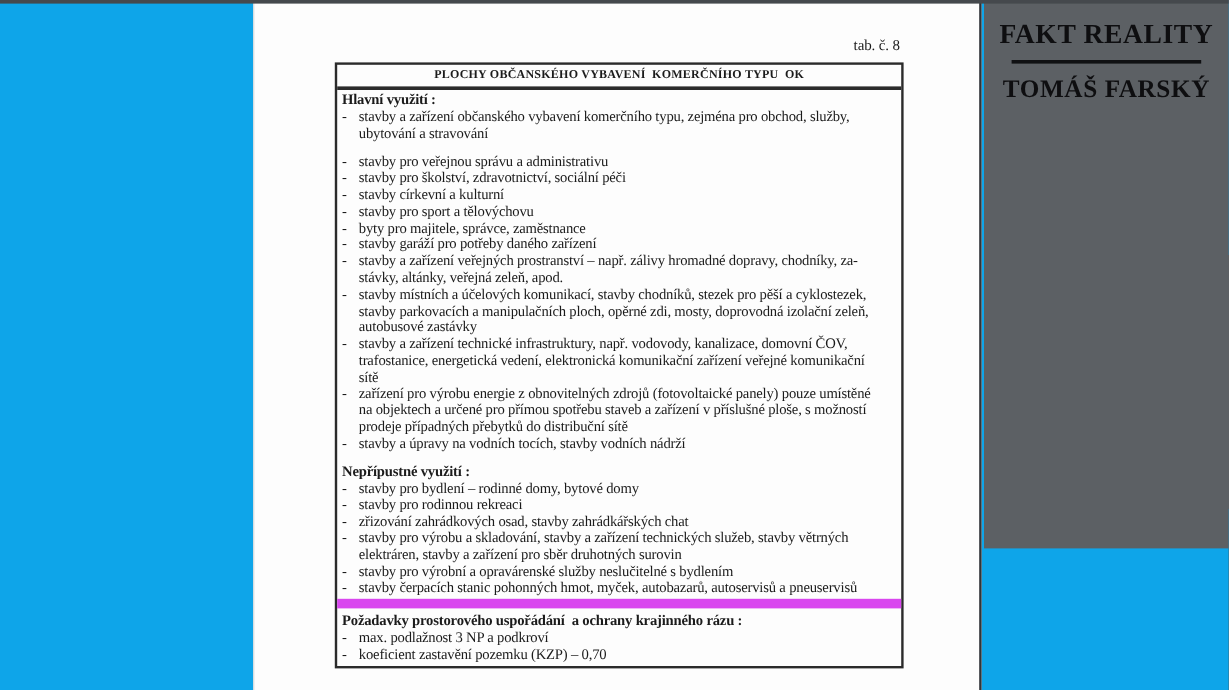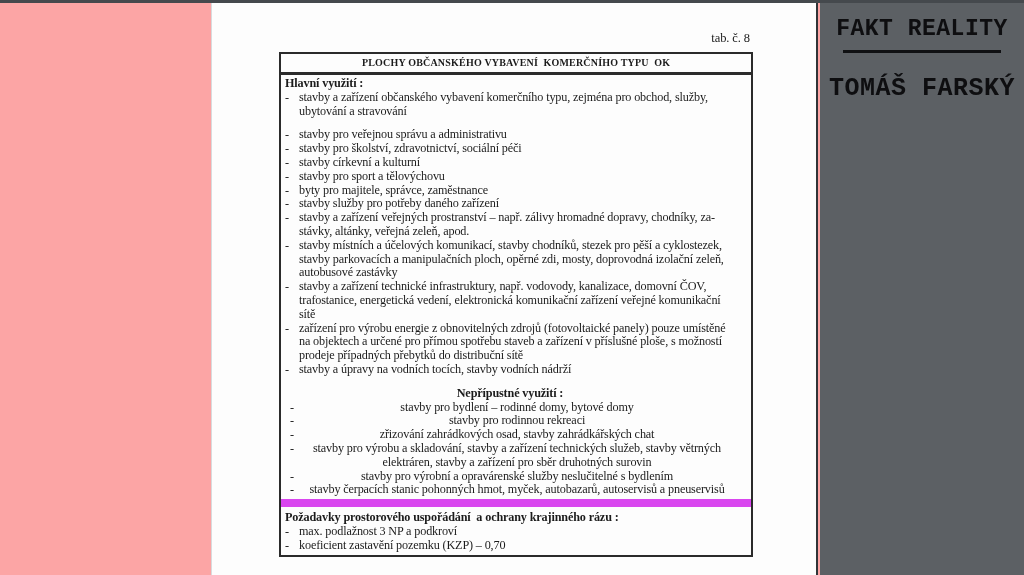--- a/index.html
+++ b/index.html
@@ -1,19 +1,19 @@
 <!DOCTYPE html>
 <html><head>
 <meta charset="utf-8">
 <style>
   * { margin:0; padding:0; box-sizing:border-box; }
   html,body { width:1024px; height:575px; overflow:hidden; background:#53575b;
               font-family:"Liberation Serif", serif; }
 
-  .screen { position:relative; width:1024px; height:575px; background:#fca5a5; }
+  .screen { position:relative; width:1024px; height:575px; background:#0ea5e9; }
 
   .top-strip { position:absolute; left:0; top:0; width:1024px; height:3px;
                background:#45494d; z-index:5; }
 
   
   .page { position:absolute; left:211px; top:0; width:607px; height:575px;
           background:#fdfdfd; border-left:1px solid #d8dbdd;
           border-right:2px solid #303438; color:#1b1b1b; }
 
   .tab-label { width:474px; margin:31px 0 6px 67px; text-align:right;
@@ -23,40 +23,40 @@
                background:#fdfdfd; }
 
   .doc-title { text-align:center; font-weight:bold; font-size:10px;
                letter-spacing:0.2px; padding:1px 0 2px 0; white-space:pre;
                border-bottom:3px solid #2b2b2b; line-height:15px; }
 
   .doc-body { padding:2px 16px 2px 4px; font-size:12.2px; line-height:13.8px;
               letter-spacing:-0.15px; }
 
   .section { margin-bottom:10px; }
-  .section:last-child { margin-bottom:0;text-align:center; }
+  .section:last-child { margin-bottom:0; }
 
   .sec-heading { font-weight:bold; white-space:pre-wrap; }
 
   .item { display:flex; align-items:flex-start; }
   .dash { width:14px; flex:0 0 14px; }
   .itext { flex:1; white-space:pre-wrap; }
 
   .doc-footer { border-top:8px solid #d946ef; padding:4px 16px 2px 4px;
                 font-size:12.2px; line-height:13.8px; letter-spacing:-0.15px; }
 
   
-  .sidebar { position:absolute; left:820px; top:0; width:204px; height:575px;
+  .sidebar { position:absolute; left:820px; top:0; width:204px; height:457px;
              background:#5c6064; text-align:center;
-             font-family:Liberation Mono, monospace; color:#0e0e10; }
+             font-family:Liberation Serif, serif; color:#0e0e10; }
   .brand   { margin-top:17px; font-size:23px; font-weight:bold;
              letter-spacing:0.5px; line-height:24px; }
   .brand-divider { width:158px; height:3px; background:#101113;
                    margin:9px auto 0 auto; }
-  .agent   { margin-top:24px; font-size:25px; font-weight:bold;
+  .agent   { margin-top:9px; font-size:21px; font-weight:bold;
              letter-spacing:0.5px; line-height:24px; }
 </style>
 </head>
 <body>
 
 <div class="screen">
 
   <div class="top-strip"></div>
 
   <div class="page">
@@ -90,21 +90,21 @@
             <div class="item">
               <span class="dash">-</span>
               <span class="itext">stavby pro sport a tělovýchovu</span>
             </div>
             <div class="item">
               <span class="dash">-</span>
               <span class="itext">byty pro majitele, správce, zaměstnance</span>
             </div>
             <div class="item">
               <span class="dash">-</span>
-              <span class="itext">stavby služby pro potřeby daného zařízení</span>
+              <span class="itext">stavby garáží pro potřeby daného zařízení</span>
             </div>
             <div class="item">
               <span class="dash">-</span>
               <span class="itext">stavby a zařízení veřejných prostranství – např. zálivy hromadné dopravy, chodníky, za-
 stávky, altánky, veřejná zeleň, apod.</span>
             </div>
             <div class="item">
               <span class="dash">-</span>
               <span class="itext">stavby místních a účelových komunikací, stavby chodníků, stezek pro pěší a cyklostezek,
 stavby parkovacích a manipulačních ploch, opěrné zdi, mosty, doprovodná izolační zeleň,

